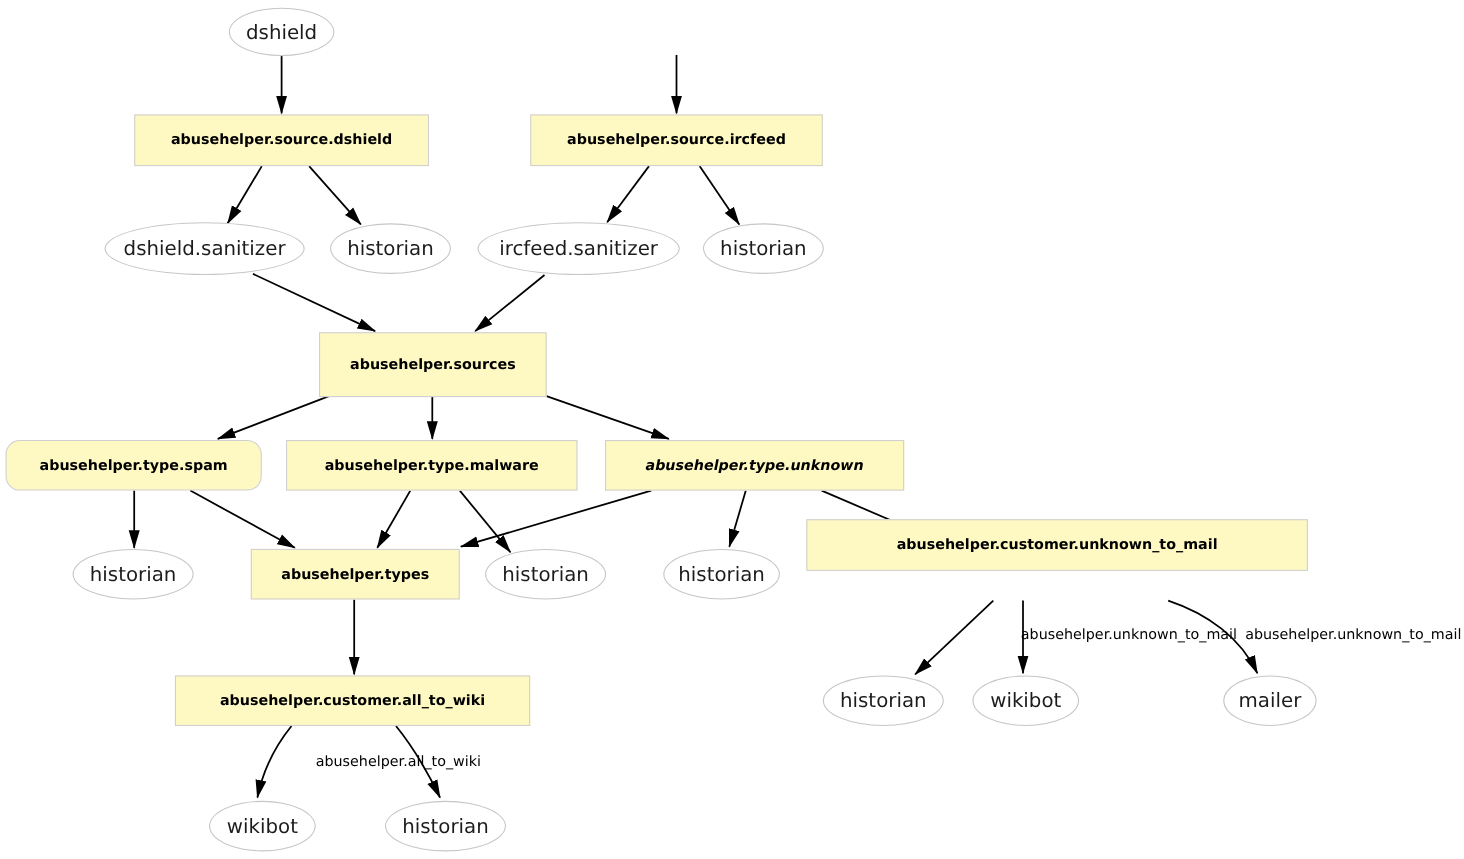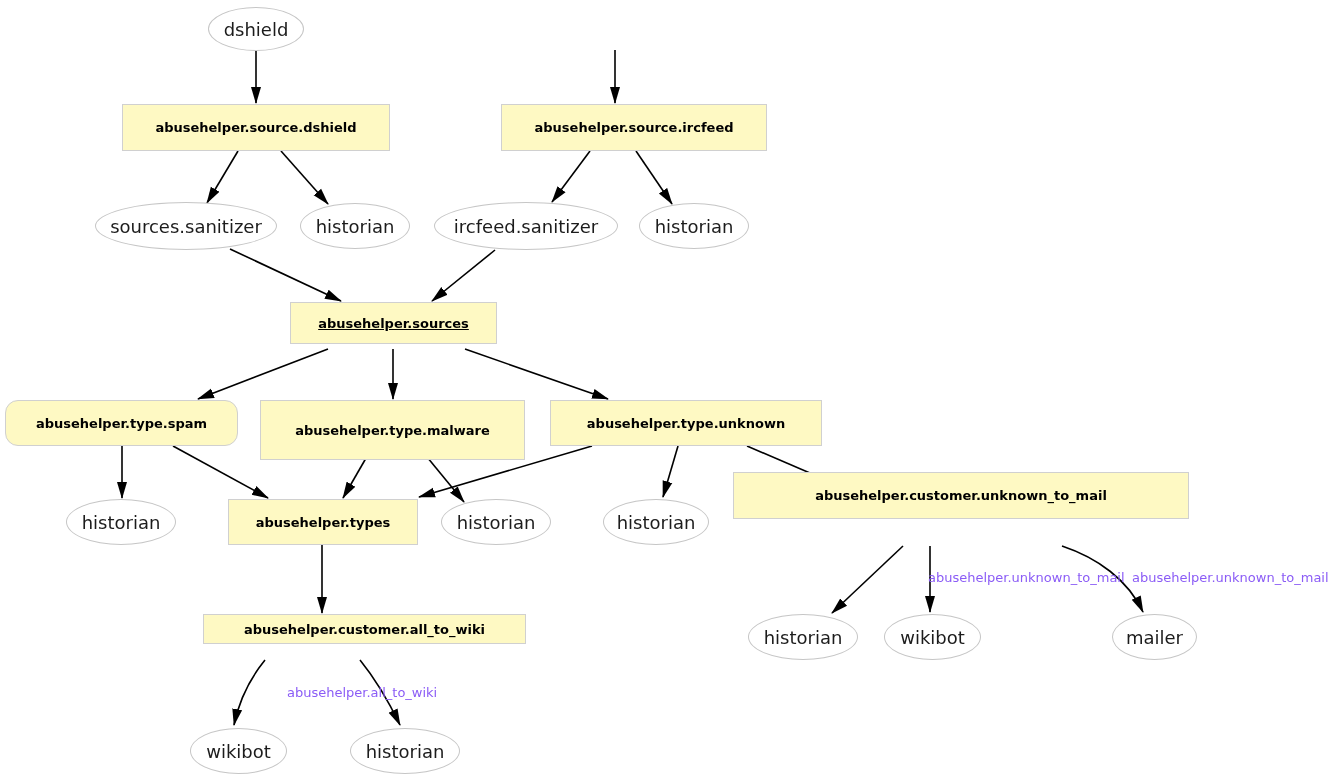--- a/index.html
+++ b/index.html
@@ -28,43 +28,43 @@
   .box{
     background:#fef9c3;
     border:1px solid #d0d0d0;
     color:#000000;
     font-size:13px;
     font-weight:bold;
   }
   .edge-label{
     position:absolute;
     font-size:13px;
-    color:#8b5cf6;
+    color:#000000;
     white-space:nowrap;
     text-align:right;
   }
   
   #n-dshield{left:208px;top:7px;width:96px;height:44px;}
   #n-ircfeed{left:567px;top:6px;width:96px;height:44px;}
   #n-source-dshield{left:122px;top:104px;width:268px;height:47px;}
-  #n-source-ircfeed{left:482px;top:104px;width:266px;height:47px;margin-left:19px;}
+  #n-source-ircfeed{left:482px;top:104px;width:266px;height:47px;}
   #n-dshield-sanitizer{left:95px;top:202px;width:182px;height:48px;}
   #n-historian-dshield{left:300px;top:203px;width:110px;height:46px;}
   #n-ircfeed-sanitizer{left:434px;top:202px;width:184px;height:48px;}
   #n-historian-ircfeed{left:639px;top:203px;width:110px;height:46px;}
-  #n-sources{left:290px;top:302px;width:207px;height:42px;text-decoration:underline;}
+  #n-sources{left:290px;top:302px;width:207px;height:59px;}
   #n-type-spam{left:5px;top:400px;width:233px;height:46px;border-radius:13px;}
-  #n-type-malware{left:260px;top:400px;width:265px;height:60px;}
-  #n-type-unknown{left:550px;top:400px;width:272px;height:46px;}
+  #n-type-malware{left:260px;top:400px;width:265px;height:46px;}
+  #n-type-unknown{left:550px;top:400px;width:272px;height:46px;font-style:italic;}
   #n-historian-spam{left:66px;top:499px;width:110px;height:46px;}
   #n-types{left:228px;top:499px;width:190px;height:46px;}
   #n-historian-malware{left:441px;top:499px;width:110px;height:46px;}
   #n-historian-unknown{left:603px;top:499px;width:106px;height:46px;}
   #n-unknown-to-mail{left:733px;top:472px;width:456px;height:47px;}
-  #n-all-to-wiki{left:159px;top:614px;width:323px;height:30px;margin-left:44px;}
+  #n-all-to-wiki{left:159px;top:614px;width:323px;height:46px;}
   #n-historian-mail{left:748px;top:614px;width:110px;height:46px;}
   #n-wikibot-mail{left:884px;top:614px;width:97px;height:46px;}
   #n-mailer{left:1112px;top:614px;width:85px;height:46px;}
   #n-wikibot-wiki{left:190px;top:728px;width:97px;height:46px;}
   #n-historian-wiki{left:350px;top:728px;width:110px;height:46px;}
   
   #el-utm-wikibot{left:928px;top:570px;}
   #el-utm-mailer{left:1132px;top:570px;}
   #el-all-to-wiki{left:246px;top:685px;padding-left:41px;}
 </style>
@@ -110,21 +110,21 @@
     </div>
 
   <div class="node box" id="n-source-dshield">
       <span>abusehelper.source.dshield</span>
     </div>
   <div class="node box" id="n-source-ircfeed">
       <span>abusehelper.source.ircfeed</span>
     </div>
 
   <div class="node ellipse" id="n-dshield-sanitizer">
-      <span>sources.sanitizer</span>
+      <span>dshield.sanitizer</span>
     </div>
   <div class="node ellipse" id="n-historian-dshield">
       <span>historian</span>
     </div>
   <div class="node ellipse" id="n-ircfeed-sanitizer">
       <span>ircfeed.sanitizer</span>
     </div>
   <div class="node ellipse" id="n-historian-ircfeed">
       <span>historian</span>
     </div>

